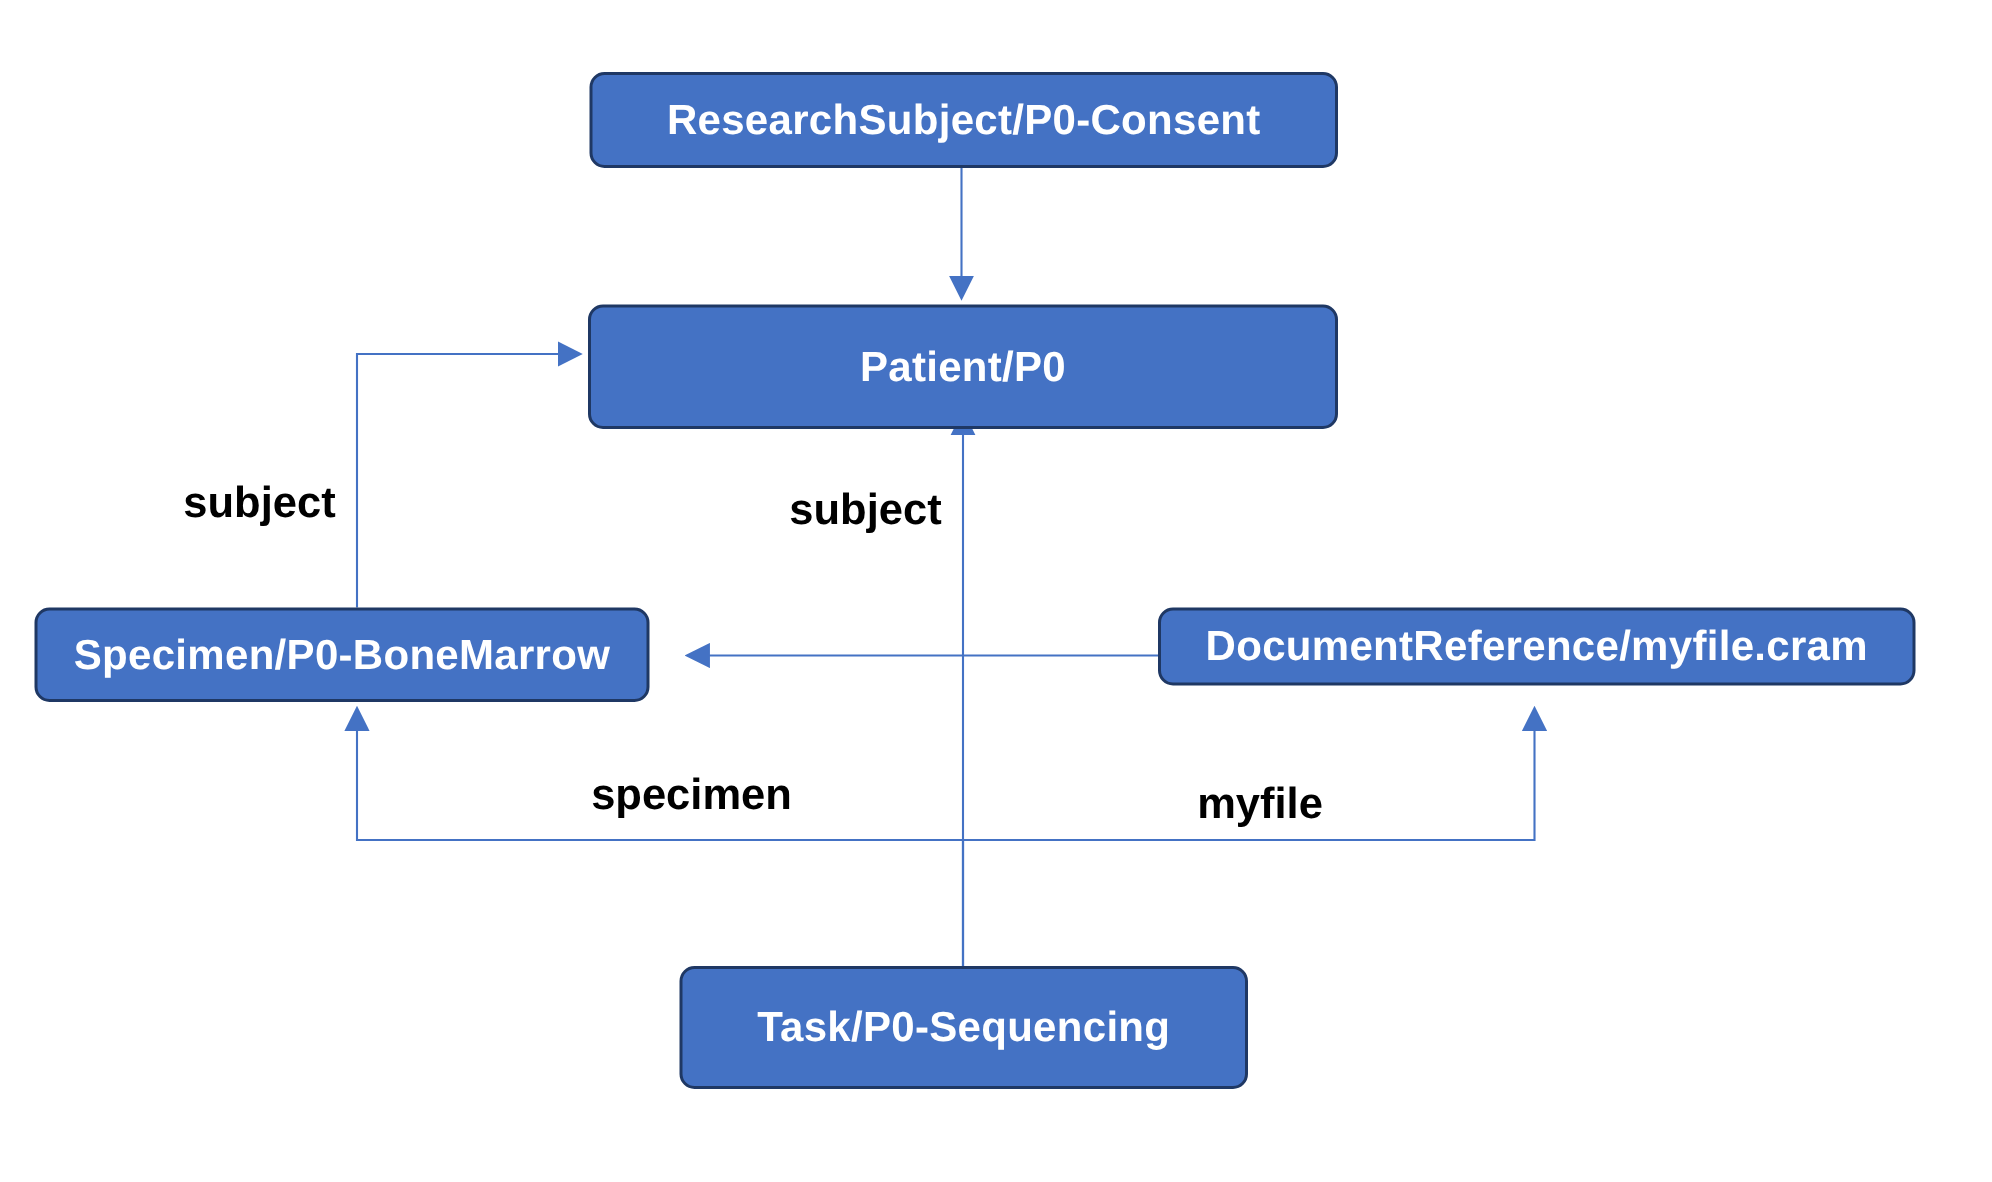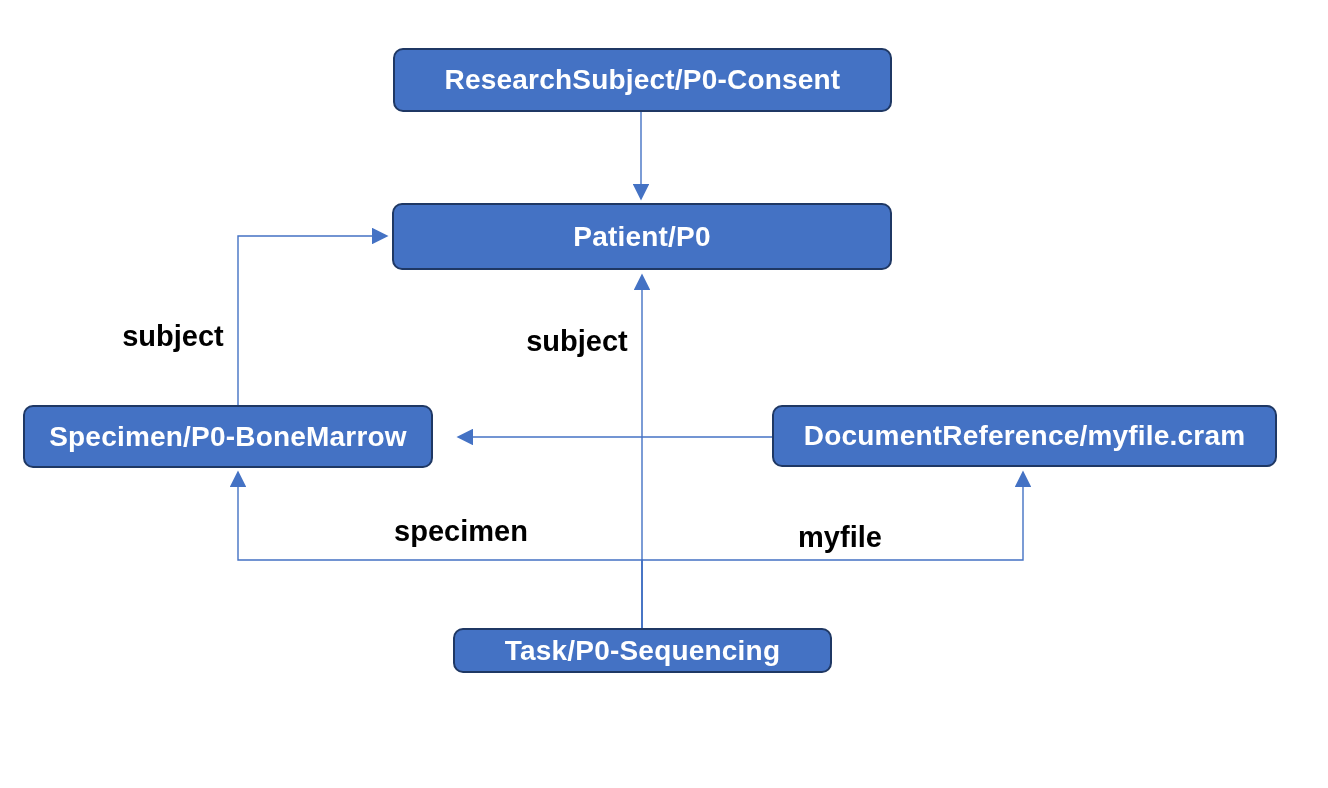--- a/index.html
+++ b/index.html
@@ -39,24 +39,24 @@
   }
   .edge-label {
     position: absolute;
     transform: translate(-50%, -50%);
     color: #000000;
     font-size: 29px;
     font-weight: 700;
     white-space: nowrap;
   }
   .node-research        { left: 393px; top: 48px;  width: 499px; height: 64px; text-align: center; }
-  .node-patient         { left: 392px; top: 203px; width: 500px; height: 67px; }
+  .node-patient         { left: 392px; top: 203px; width: 500px; height: 83px; }
   .node-specimen        { left: 23px;  top: 405px; width: 410px; height: 63px; }
-  .node-docref          { left: 772px; top: 405px; width: 505px; height: 62px; }
-  .node-task            { left: 453px; top: 628px; width: 379px; height: 45px; }
+  .node-docref          { left: 772px; top: 405px; width: 505px; height: 52px; }
+  .node-task            { left: 453px; top: 644px; width: 379px; height: 82px; }
   .label-subject-left   { left: 173px; top: 336px; }
   .label-subject-mid    { left: 577px; top: 341px; }
   .label-specimen       { left: 461px; top: 531px; }
   .label-media          { left: 840px; top: 537px; }
 </style>
 </head>
 <body>
 
 <div class="canvas">
 

